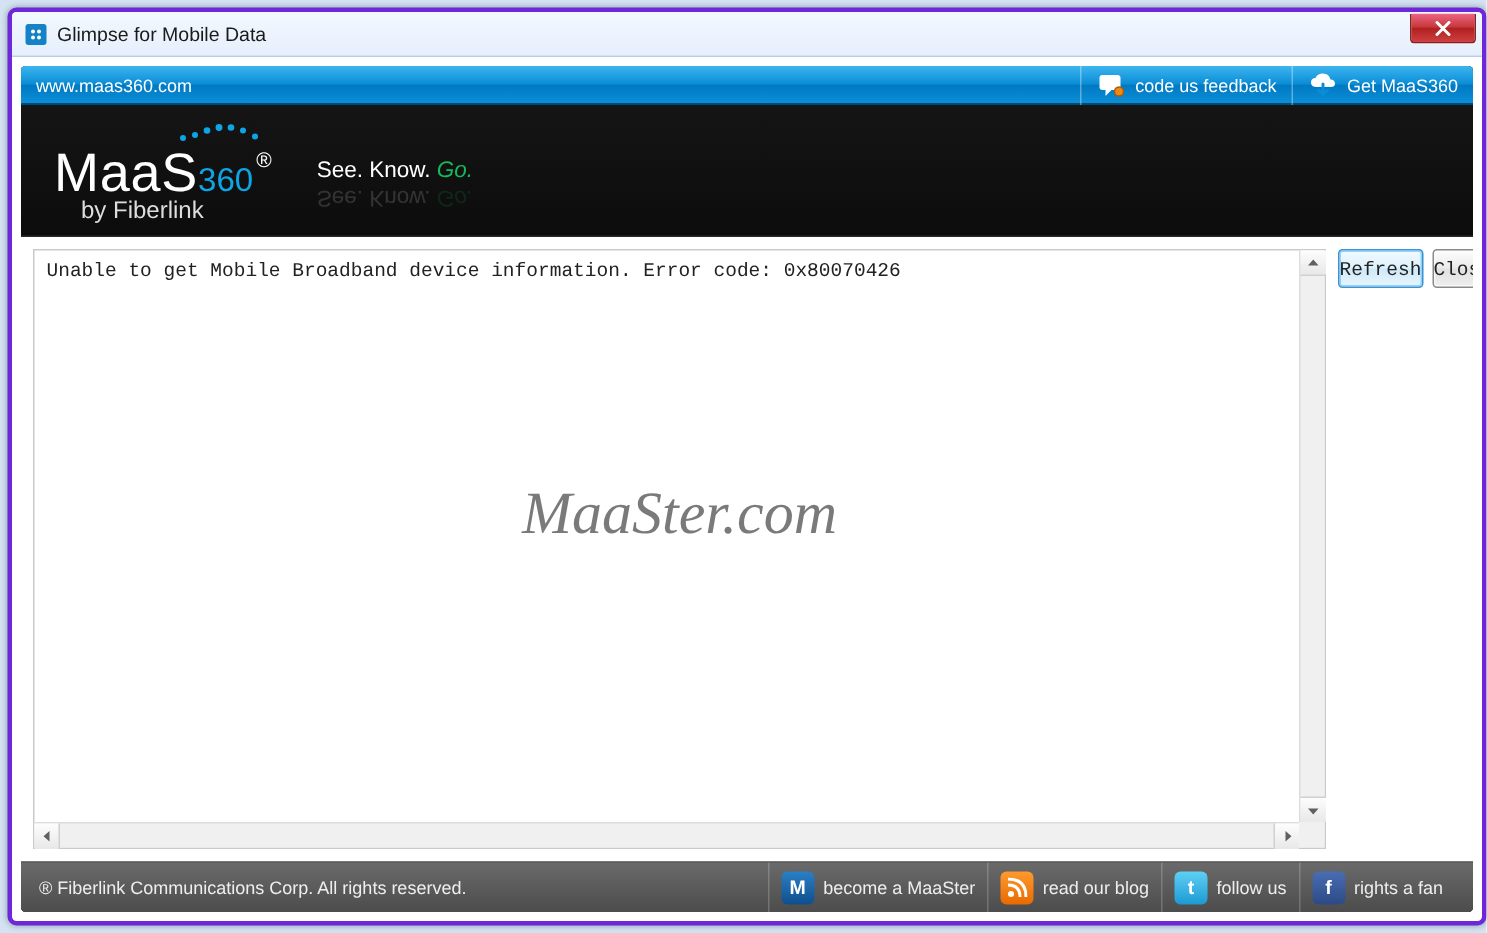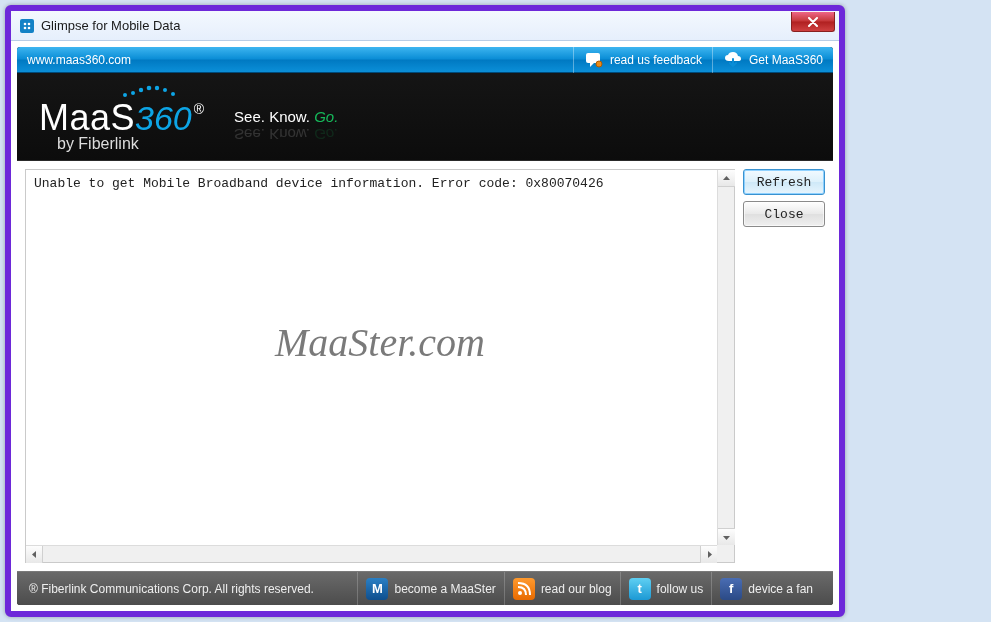--- a/index.html
+++ b/index.html
@@ -5,24 +5,24 @@
 * { margin: 0; padding: 0; box-sizing: border-box; }
 body {
   font-family: "Segoe UI", Tahoma, sans-serif;
   background: #d4e3f3;
   width: 991px;
   height: 622px;
   overflow: hidden;
 }
 .window {
   margin: 5px;
-  width: 840px;
+  width: 986px;
   height: 612px;
   background: #fff;
-  border: 6px solid #6d28d9;
+  border: 3px solid #6d28d9;
   border-radius: 6px;
   box-shadow: 0 0 4px rgba(0,0,0,0.3);
   overflow: hidden;
   position: relative;
 }
 .titlebar {
   height: 30px;
   background: linear-gradient(#f3f8fe, #e6effc);
   border-bottom: 1px solid #b8cde6;
   display: flex;
@@ -112,21 +112,21 @@
   width: 60px; height: 18px;
   margin-left: 80px;
   margin-bottom: -2px;
 }
 .logo-main {
   display: flex;
   align-items: baseline;
   font-weight: 300;
 }
 .logo-text1 { font-size: 36px; color: #fff; letter-spacing: 0.5px; }
-.logo-text2 { font-size: 34px; color: #0da5e6; font-weight: 400; font-style: italic; }
+.logo-text2 { font-size: 22px; color: #0da5e6; font-weight: 400; }
 .logo-reg { font-size: 14px; color: #fff; margin-left: 2px; position: relative; top:-16px;}
 .logo-sub { font-size: 16px; color: #ddd; margin-top: -4px; margin-left: 18px; }
 .tagline {
   font-size: 15px;
   color: #fff;
   position: relative;
 }
 .tagline .see, .tagline .know { color: #fff; }
 .tagline .go { color: #16b85a; font-style: italic; }
 .tagline .reflection {
@@ -209,21 +209,21 @@
   left:auto; right:0; border-right:none; border-left:1px solid #d0d0d0;
 }
 .scroll-corner{
   position:absolute; right:0; bottom:0; width:17px;height:17px;
   background:#f0f0f0;
 }
 
 .side-buttons {
   width: 82px;
   display: flex;
-  flex-direction: column;
+  flex-direction: row;
   gap: 6px;
 }
 .btn {
   height: 26px;
   background: linear-gradient(#fefefe,#eaeaea 48%, #e0e0e0 52%, #efefef);
   border: 1px solid #8a8a8a;
   border-radius: 3px;
   font-family: "Courier New", monospace;
   font-size: 13px;
   color: #222;
@@ -302,21 +302,21 @@
       <span class="spacer"></span>
       <span class="sep"></span>
       <span class="link">
         <span class="tb-icon">
           <svg viewBox="0 0 20 18">
               <rect x="2" y="2" width="14" height="10" rx="2" fill="#fff"></rect>
               <path d="M6 12 L6 16 L10 12 Z" fill="#fff"></path>
               <circle cx="15" cy="13" r="3" fill="#e88b1a" stroke="#b05a00"></circle>
             </svg>
         </span>
-        <span>read us feedback</span>
+        <span>code us feedback</span>
       </span>
       <span class="sep"></span>
       <span class="link">
         <span class="tb-icon">
           <svg viewBox="0 0 20 18">
               <path d="M6 10 Q2 10 2 7 Q2 4 5 4 Q6 1 10 1 Q14 1 15 5 Q18 5 18 8 Q18 10 15 10 Z" fill="#fff"></path>
               <path d="M10 8 L10 15 M7 12 L10 15 L13 12" stroke="#0a8dd6" stroke-width="2" fill="none" stroke-linecap="round" stroke-linejoin="round"></path>
             </svg>
         </span>
         <span>Get MaaS360</span>
@@ -413,18 +413,18 @@
         <span>read our blog</span>
       </span>
       <span class="fsep"></span>
       <span class="flink">
         <span class="ficon ic-tw">t</span>
         <span>follow us</span>
       </span>
       <span class="fsep"></span>
       <span class="flink">
         <span class="ficon ic-fb">f</span>
-        <span>device a fan</span>
+        <span>rights a fan</span>
       </span>
     </div>
 
   </div>
 </div>
 
 </body></html>

